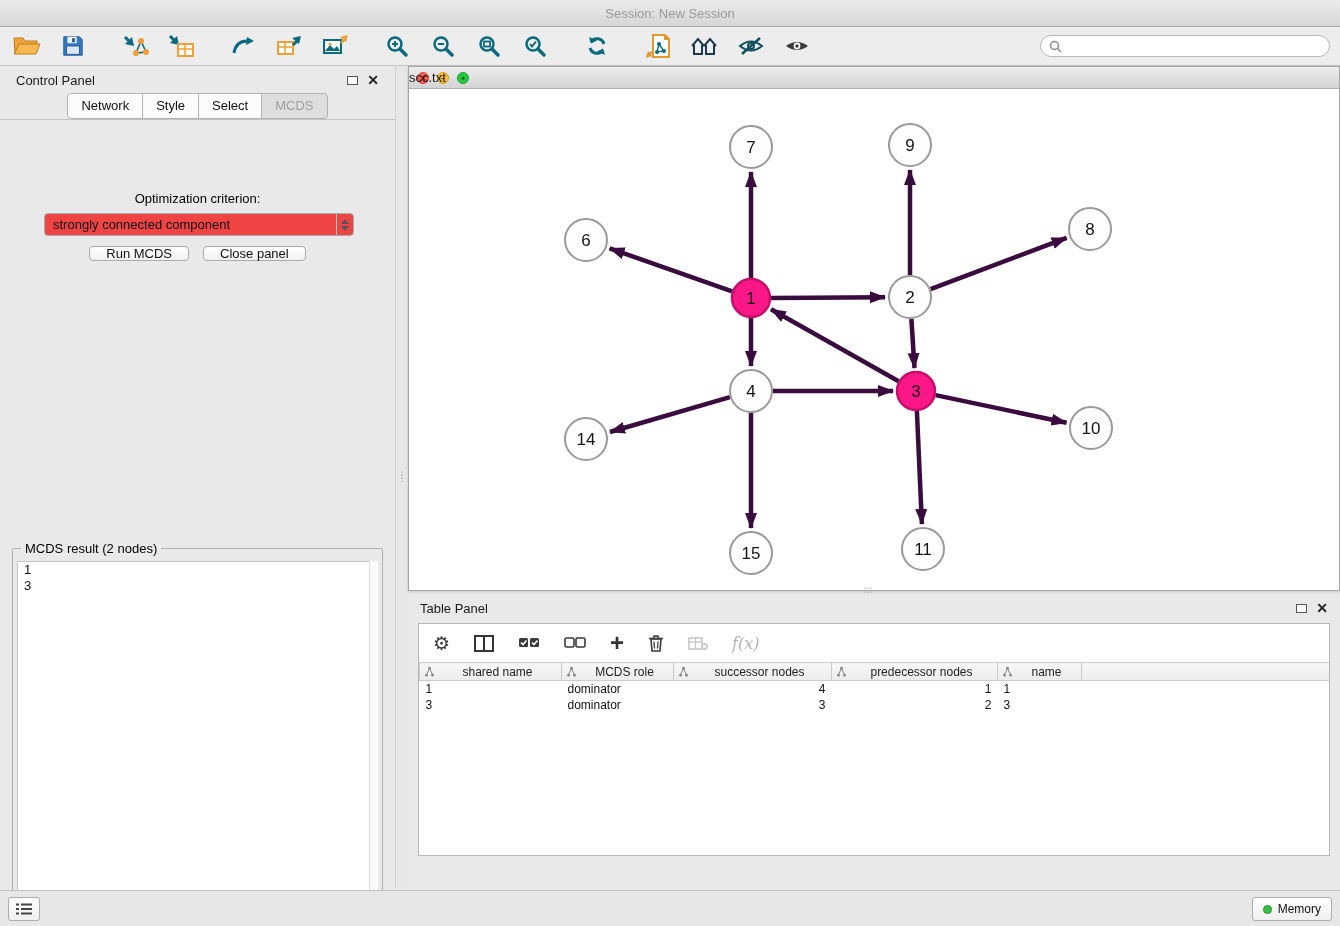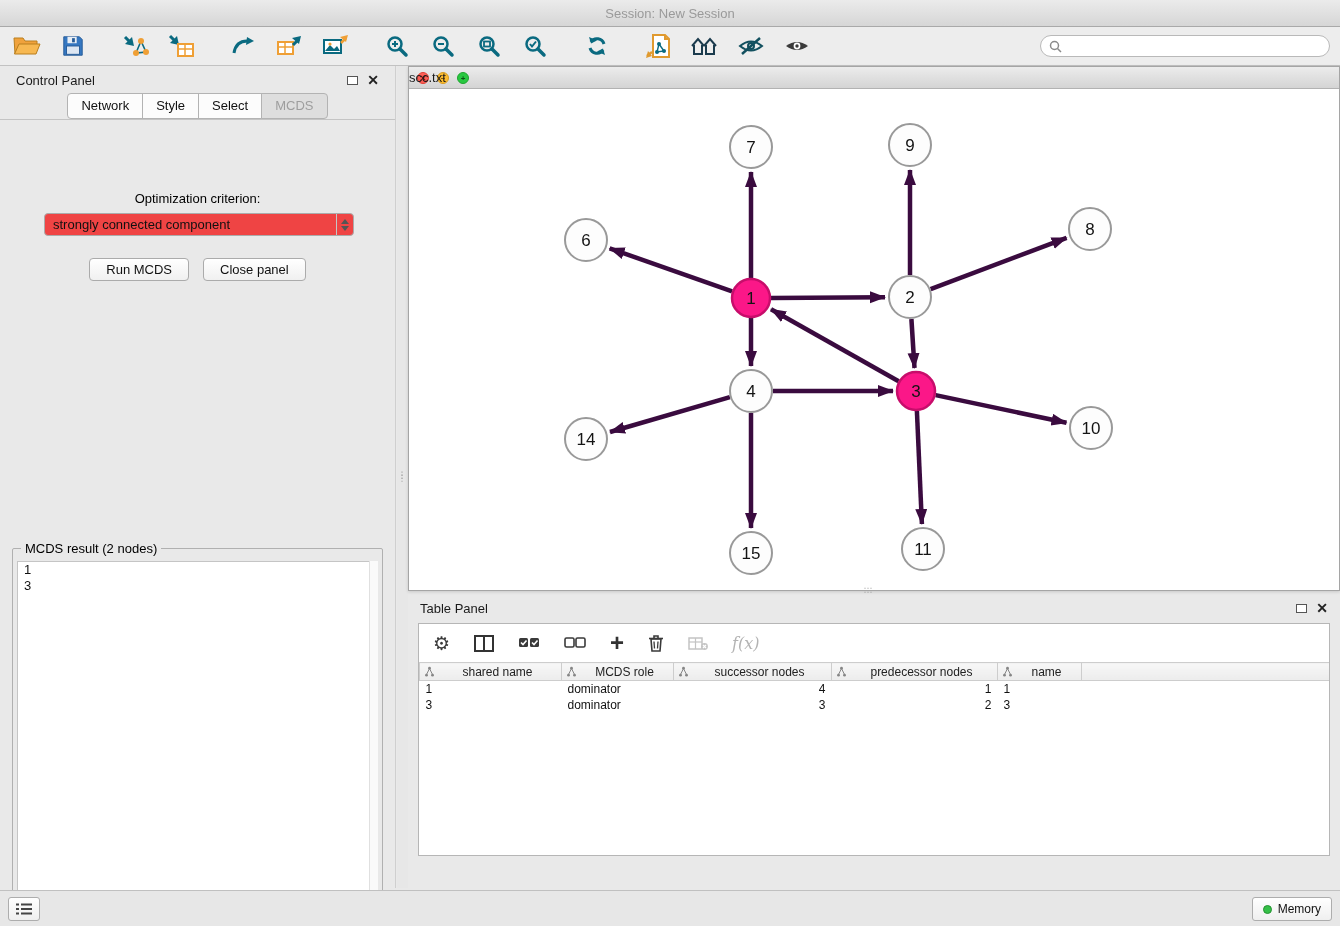--- a/index.html
+++ b/index.html
@@ -34,22 +34,22 @@
   .cp-tab:last-child { border-top-right-radius:4px; border-bottom-right-radius:4px; }
   .cp-tab.active { background:#dedede; color:#9e9e9e; }
   .opt-label { position:absolute; left:0; top:71px; width:100%; text-align:center; font-size:13px; color:#000; }
   .criterion-select { position:absolute; left:44px; top:93px; width:310px; height:23px; background:#ef4444;
     border:1px solid #ababab; border-radius:4px; display:flex; align-items:center; }
   .criterion-select .val { flex:1; font-size:13px; padding-left:8px; color:#111; }
   .stepper { width:17px; height:100%; border-left:1px solid #c6c6c6; display:flex; flex-direction:column; align-items:center; justify-content:center; gap:2px; }
   .tri-up { width:0; height:0; border-left:4px solid transparent; border-right:4px solid transparent; border-bottom:5px solid #555; }
   .tri-down { width:0; height:0; border-left:4px solid transparent; border-right:4px solid transparent; border-top:5px solid #555; }
   .cp-buttons { position:absolute; left:0; top:126px; width:100%; display:flex; justify-content:center; gap:14px; }
-  .btn { height:23px; padding:0 16px; font-size:13px; background:linear-gradient(#ffffff,#f0f0f0);
-    border:1px solid #ababab; border-radius:4px; color:#111; display:flex; align-items:center;margin-top:12px; }
+  .btn { height:15px; padding:0 16px; font-size:13px; background:linear-gradient(#ffffff,#f0f0f0);
+    border:1px solid #ababab; border-radius:4px; color:#111; display:flex; align-items:center; }
   .groupbox { position:absolute; left:12px; top:428px; width:371px; height:378px; border:1px solid #b0b0b0; border-radius:2px; }
   .groupbox-label { position:absolute; top:-8px; left:8px; background:#e9e9e9; padding:0 4px; font-size:13px; color:#000; }
   .result-list { position:absolute; left:4px; top:12px; right:4px; bottom:6px; background:#fff; border:1px solid #c5c5c5; overflow:hidden; }
   .result-item { font-size:13px; color:#111; padding:0 6px; line-height:16px; }
   .result-scroll { position:absolute; top:12px; bottom:6px; right:4px; width:9px; background:#fafafa; border-left:1px solid #e0e0e0; }
 
   
   .v-splitter { position:absolute; left:397px; top:66px; width:11px; height:822px; background:#e7e7e7; display:flex; align-items:center; justify-content:center; }
   .split-dots { color:#9a9a9a; font-size:9px; letter-spacing:1px; line-height:3px; }
   .h-handle { position:absolute; left:858px; top:586px; width:20px; height:8px; color:#9a9a9a; font-size:9px; text-align:center; line-height:4px; }

